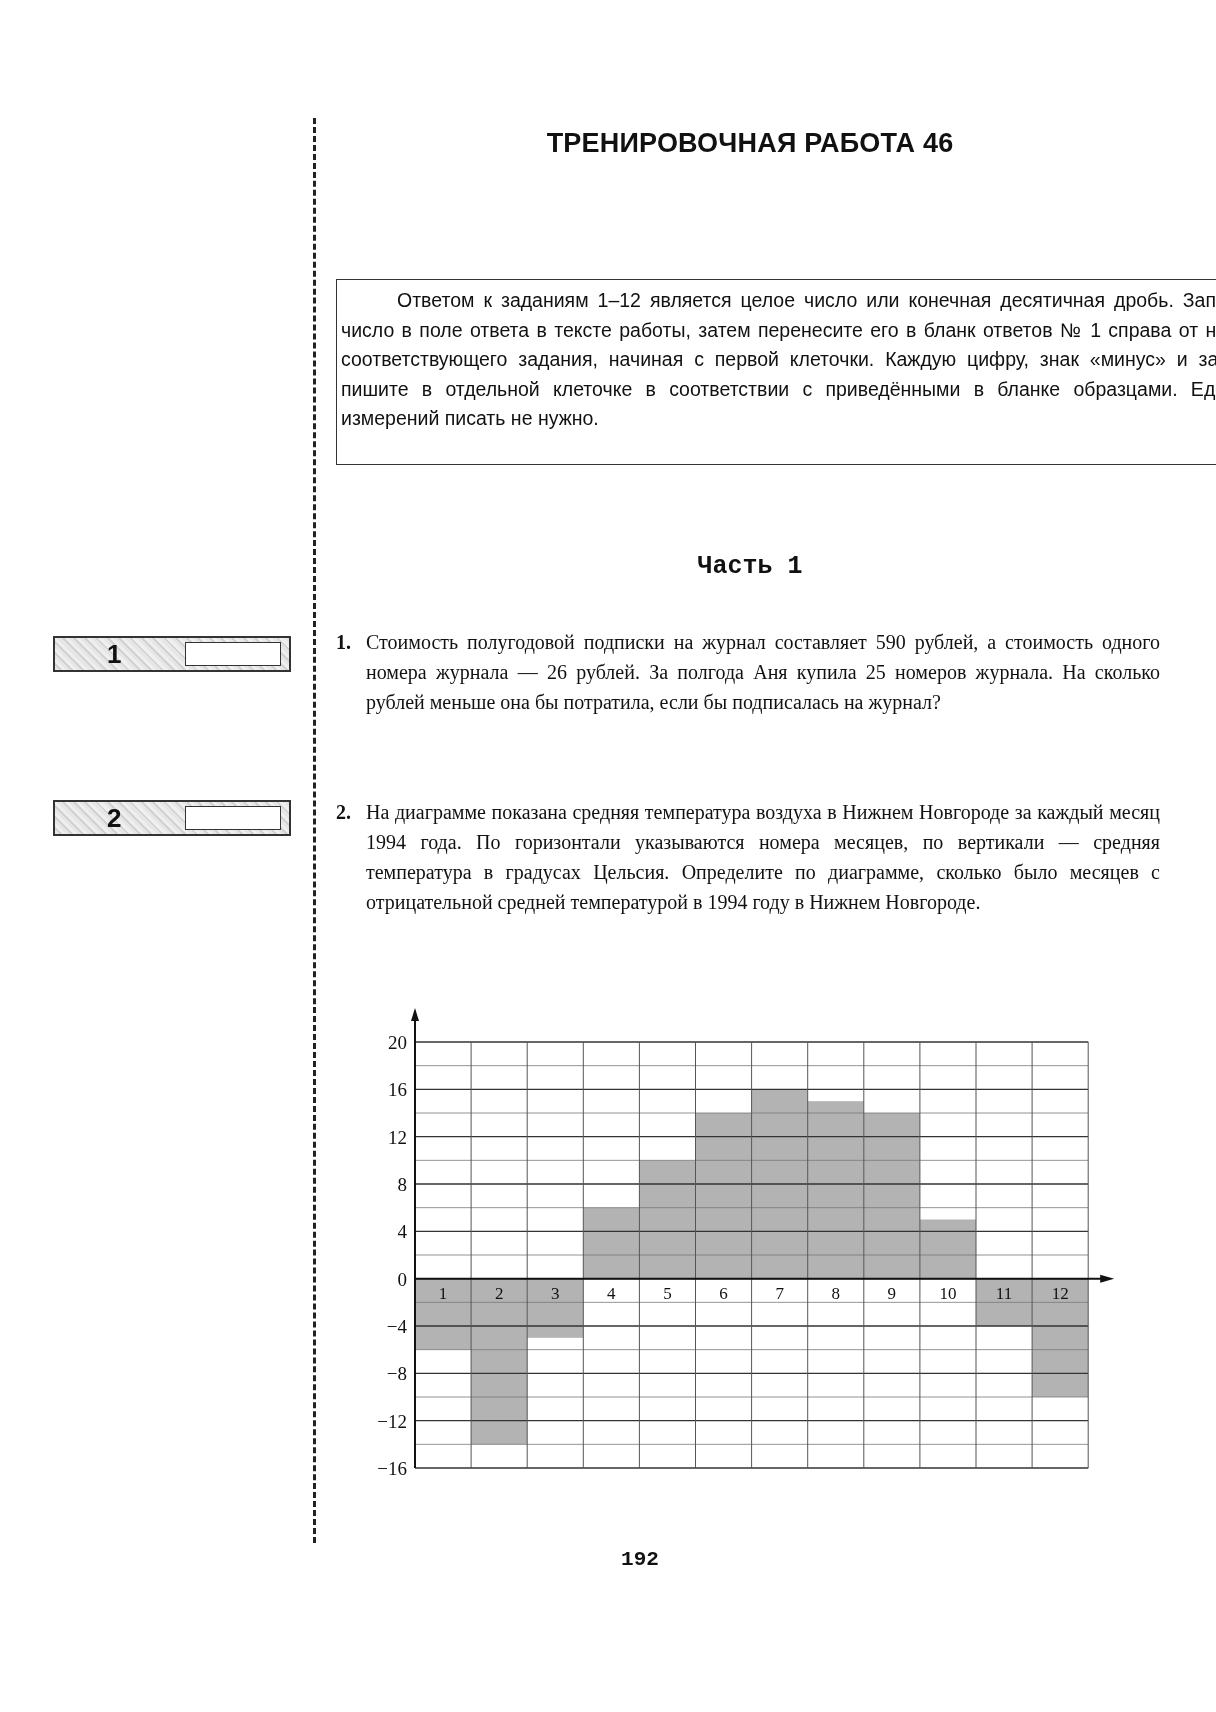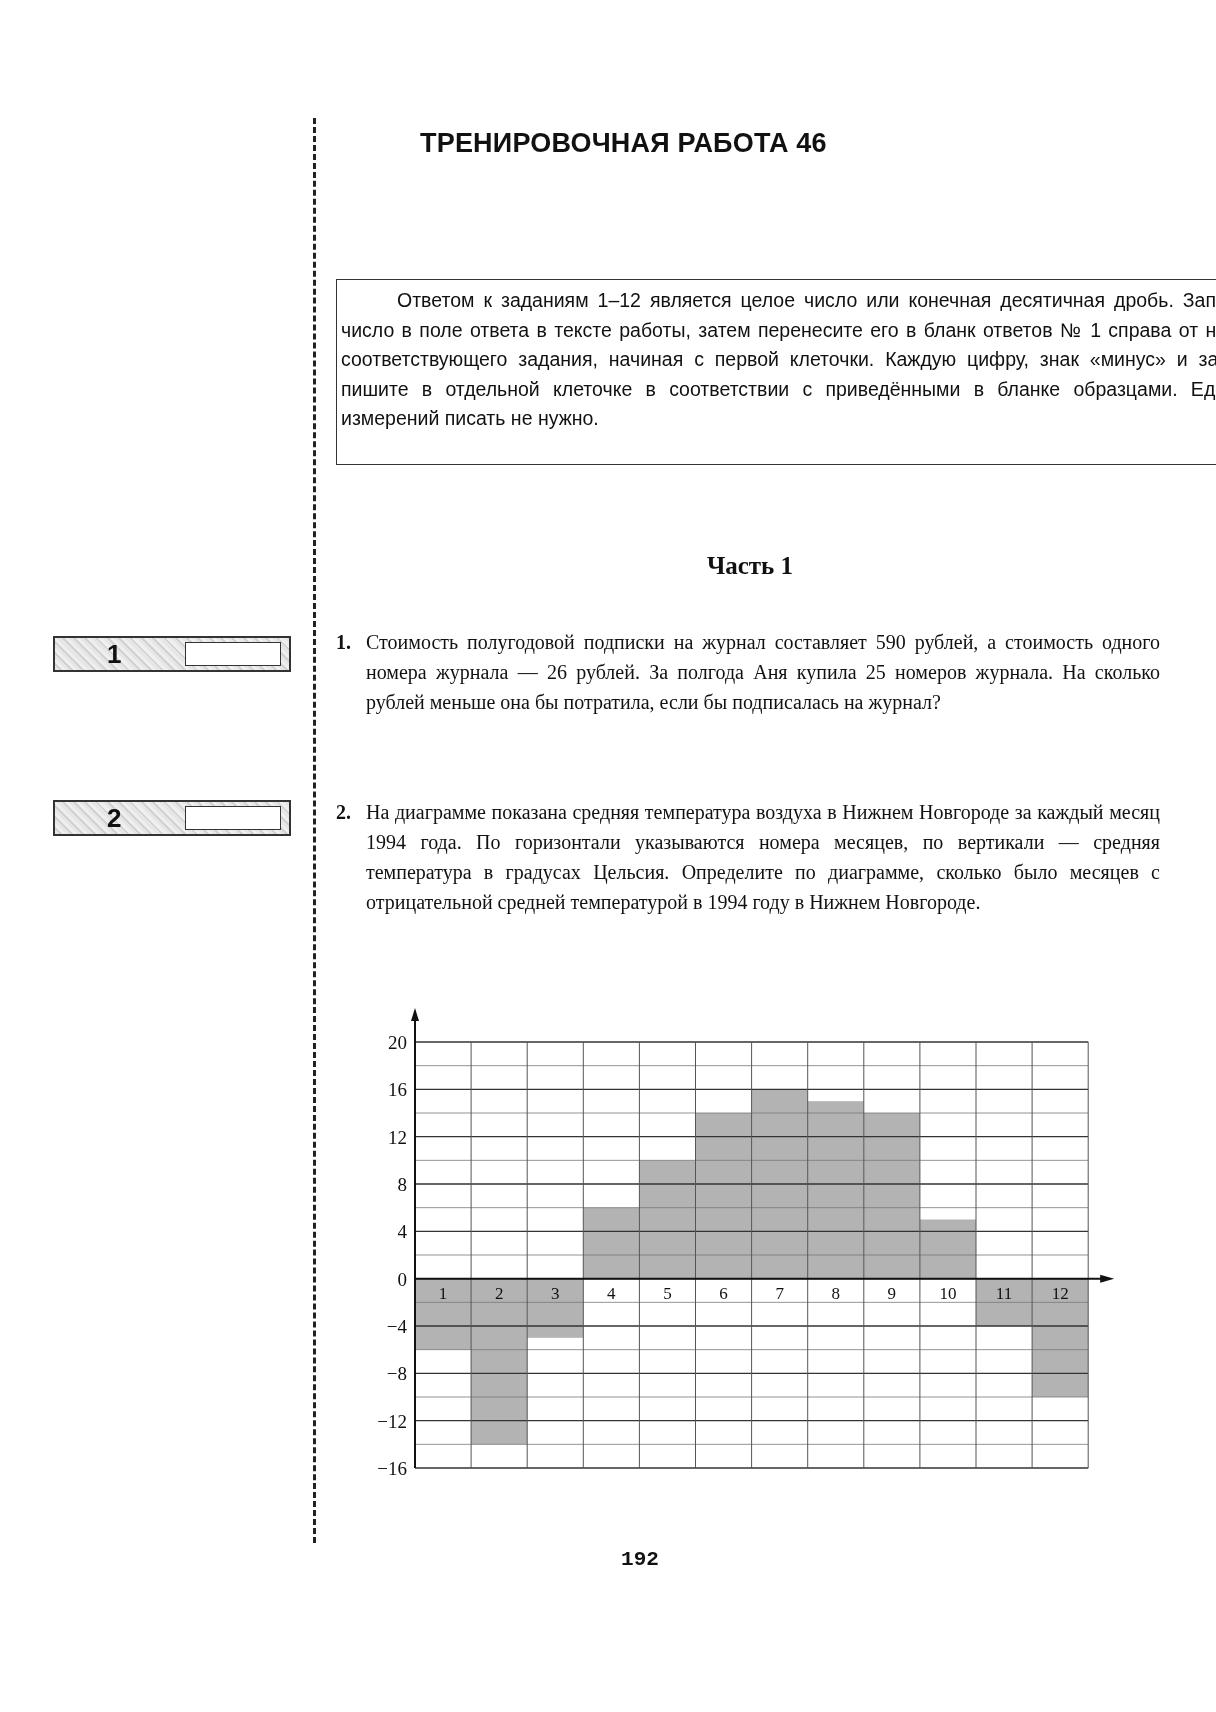--- a/index.html
+++ b/index.html
@@ -1,21 +1,21 @@
 <!DOCTYPE html>
 <html><head>
   <meta charset="utf-8">
   <style>
     html, body { margin: 0; padding: 0; background: #ffffff; }
     body { width: 1216px; height: 1712px; position: relative; overflow: hidden; color: #111; }
     .cutline { position: absolute; left: 313px; top: 118px; height: 1425px; width: 0; border-left: 3px dashed #222; }
-    .title { position: absolute; left: 420px; top: 128px; width: 660px; font-family: "Liberation Sans", sans-serif; font-weight: bold; font-size: 27px; letter-spacing: 0.2px; }
+    .title { position: absolute; left: 420px; top: 128px; width: 660px; text-align: center; font-family: "Liberation Sans", sans-serif; font-weight: bold; font-size: 27px; letter-spacing: 0.2px; }
     .instr { position: absolute; left: 336px; top: 279px; width: 950px; height: 186px; border: 1.5px solid #333; box-sizing: border-box; padding: 6px 12px 0 4px; font-family: "Liberation Sans", sans-serif; font-size: 19.5px; line-height: 29.5px; text-align: justify; }
     .instr p { margin: 0; text-indent: 56px; }
-    .section { position: absolute; left: 640px; top: 552px; width: 220px; text-align: center; font-family: Liberation Serif, serif; font-weight: bold; font-size: 25px; }
+    .section { position: absolute; left: 640px; top: 552px; width: 220px; text-align: center; font-family: Liberation Mono, monospace; font-weight: bold; font-size: 25px; }
     .ansbox { position: absolute; left: 53px; width: 238px; height: 36px; border: 2px solid #333; box-sizing: border-box; background: repeating-linear-gradient(45deg, #e6e6e6 0 3px, #d2d2d2 3px 5px, #efefef 5px 8px); }
     .ansbox .num { position: absolute; left: 52px; top: 1px; font-family: "Liberation Sans", sans-serif; font-weight: bold; font-size: 26px; }
     .ansbox .field { position: absolute; left: 130px; top: 4px; width: 96px; height: 24px; background: #fff; border: 1.5px solid #333; box-sizing: border-box; }
     .task { position: absolute; left: 336px; width: 824px; font-family: "Liberation Serif", serif; font-size: 20px; line-height: 30px; }
     .task .tnum { position: absolute; left: 0; top: 0; font-weight: bold; }
     .task .ttext { margin-left: 30px; text-align: justify; }
     .chart { position: absolute; left: 360px; top: 1005px; width: 760px; height: 490px; }
     .page-num { position: absolute; left: 560px; top: 1548px; width: 160px; text-align: center; font-family: Liberation Mono, monospace; font-weight: bold; font-size: 21px; }
   </style>
 </head>

